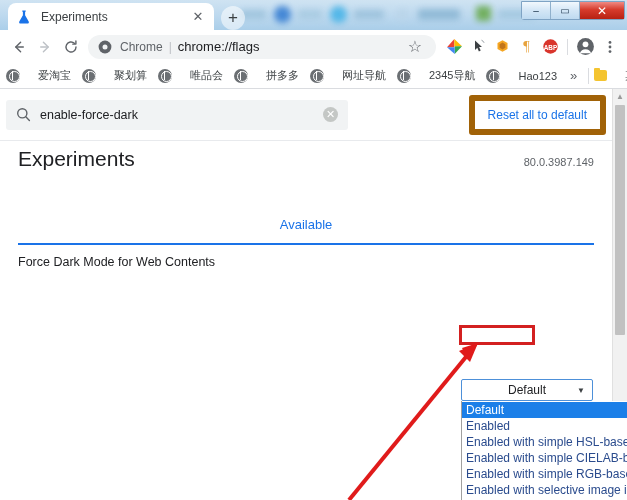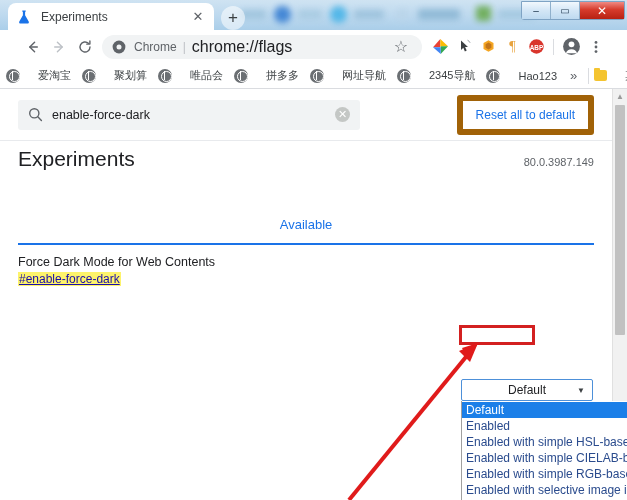--- a/index.html
+++ b/index.html
@@ -63,37 +63,37 @@
   }
   .wc-glyph {
     position: absolute; left: 0; right: 0; top: 50%; transform: translateY(-50%);
     text-align: center; font-size: 10px; color: #20394f; line-height: 1;
   }
   .wc.close .wc-glyph { color: #ffffff; font-size: 12px; }
 
   
   .toolbar {
     position: absolute; left: 0; top: 30px; width: 627px; height: 33px;
-    background: #ffffff; display: flex; align-items: center; padding: 0 20px;
+    background: #ffffff; display: flex; align-items: center; padding: 0 6px;
   }
   .navbtn {
     width: 26px; height: 26px; flex: 0 0 26px;
     display: flex; align-items: center; justify-content: center;
     color: #5f6368;
   }
   .navbtn.disabled { color: #bdc1c6; }
   .omnibox {
     flex: 1; height: 24px; margin: 0 6px 0 4px;
     background: #f1f3f4; border-radius: 12px;
     display: flex; align-items: center; padding: 0 10px; min-width: 0;
   }
   .omni-icon { width: 14px; height: 14px; flex: 0 0 14px; margin-right: 8px; }
   .omni-scheme { font-size: 12px; color: #5f6368; white-space: nowrap; }
   .omni-sep { color: #bdc1c6; margin: 0 6px; font-size: 12px; }
-  .omni-url { font-size: 16px; color: #202124; white-space: nowrap; }
+  .omni-url { font-size: 13px; color: #202124; white-space: nowrap; }
   .omni-star {
     width: 22px; height: 22px; margin-left: auto; flex: 0 0 22px;
     display: flex; align-items: center; justify-content: center; color: #5f6368;
   }
   .ext {
     width: 23px; height: 23px; flex: 0 0 23px; margin-left: 1px;
     display: flex; align-items: center; justify-content: center; position: relative;
   }
   .tb-sep { width: 1px; height: 16px; background: #dadce0; margin: 0 5px; flex: 0 0 1px; }
 
@@ -127,21 +127,21 @@
     background: #f4c430; border-radius: 1px 1px 0 0;
   }
 
   
   .page {
     position: absolute; left: 0; top: 89px; width: 627px; height: 411px;
     background: #ffffff; overflow: hidden;
   }
   .searchbar-row {
     position: absolute; left: 0; top: 0; width: 612px; height: 51px;
-    display: flex; align-items: center; padding: 0 18px;
+    display: flex; align-items: center; padding: 0 6px;
   }
   .searchbox {
     width: 342px; height: 30px; background: #f1f3f4; border-radius: 3px;
     display: flex; align-items: center; padding: 0 10px; flex: 0 0 342px;
   }
   .search-mag { width: 15px; height: 15px; flex: 0 0 15px; color: #5f6368; }
   .search-val { flex: 1; margin-left: 9px; font-size: 12.5px; color: #202124; }
   .search-clear {
     width: 15px; height: 15px; border-radius: 50%; background: #c4c7c5;
     color: #ffffff; font-size: 11px; line-height: 15px; text-align: center;
@@ -416,21 +416,20 @@
       <div class="exp-title">Experiments</div>
       <div class="exp-version">80.0.3987.149</div>
     </div>
 
     <div class="tabs">
       <div class="ftab active">Available</div>
     </div>
 
     <div class="flag-row">
       <div class="flag-title">Force Dark Mode for Web Contents</div>
-      <a class="flag-link" href="#">#enable-force-dark</a>
     </div>
 
     <div class="scrollbar">
       <div class="sb-arrow">▲</div>
       <div class="sb-thumb"></div>
     </div>
 
     <div class="select-box">
       <span class="select-value">Default</span>
       <span class="select-caret">▼</span>

